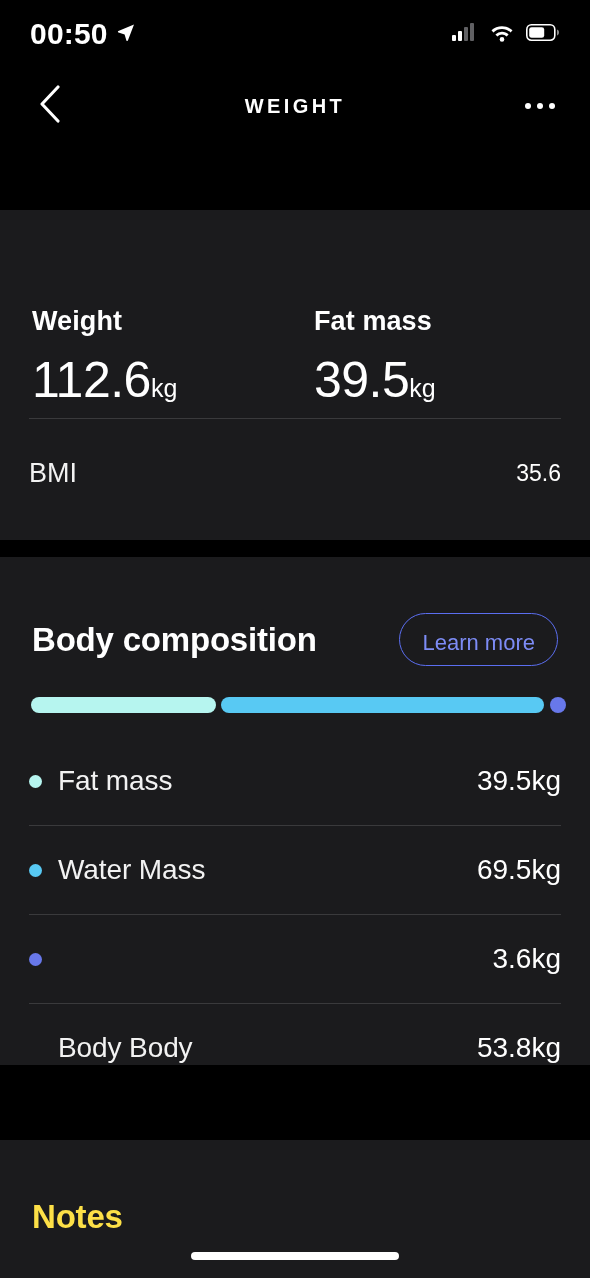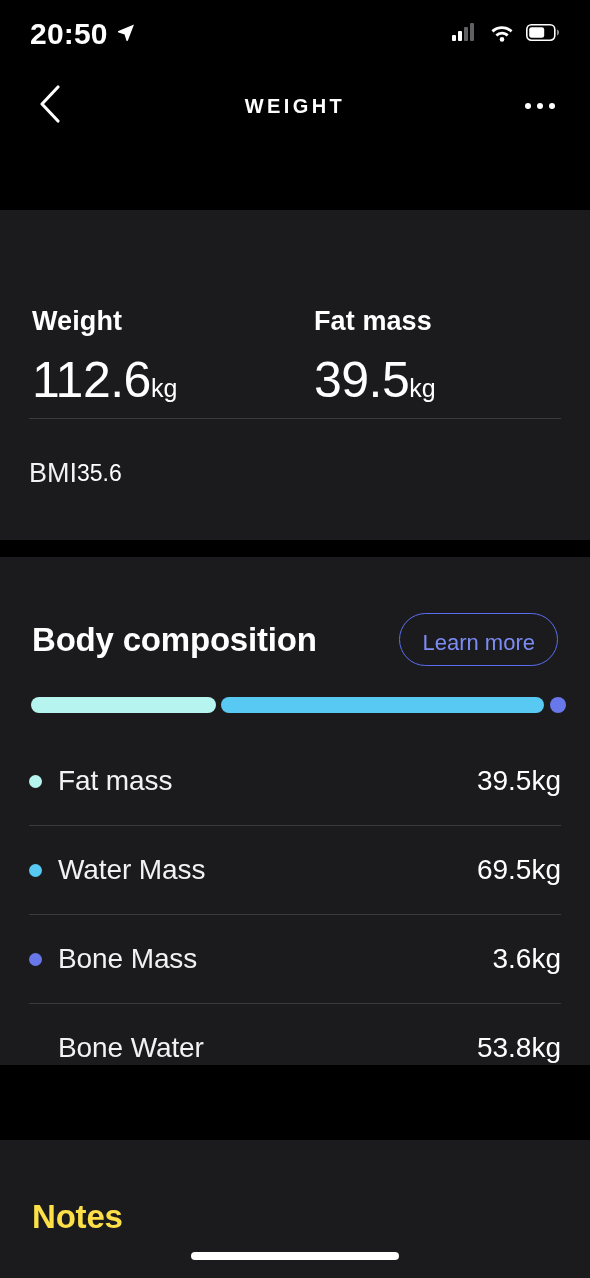--- a/index.html
+++ b/index.html
@@ -75,21 +75,21 @@
     color:#fff; font-size:50px; font-weight:300; letter-spacing:-0.5px;
     line-height:1.16; margin-top:14px; white-space:nowrap;
   }
   .metric-value .unit { font-size:25px; font-weight:500; letter-spacing:0; }
 
   .hr { position:absolute; left:29px; width:532px; height:1px; background:#3a3a3c; }
   #hr-weight { top:208px; }
 
   .kv-row {
     position:absolute; left:29px; width:532px;
-    display:flex; align-items:center; justify-content:flex-start;
+    display:flex; align-items:center; justify-content:space-between;
   }
   #row-bmi { top:248px; }
   .kv-key { color:#f2f2f2; font-size:27px; font-weight:400; }
   .kv-val { color:#fff; font-size:23px; font-weight:400; }
 
   
   .comp-head {
     position:absolute; top:56px; left:32px; width:526px;
     display:flex; align-items:center; justify-content:space-between;
   }
@@ -128,21 +128,21 @@
     width:208px; height:8px; border-radius:4px; background:#fff;
   }
 </style>
 </head>
 <body>
 
 <div class="screen">
 
   <div class="statusbar">
     <div class="sb-left">
-      <span class="sb-time">20:50</span>
+      <span class="sb-time">00:50</span>
       <span class="sb-loc">
         <svg width="20" height="20" viewBox="0 0 20 20">
           <path d="M18 2.6 2.4 9.1c-.7.3-.6 1.3.1 1.5l6.1 1.8 1.8 6.1c.2.7 1.2.8 1.5.1L18 2.6z" fill="#fff"></path>
         </svg>
       </span>
     </div>
     <div class="sb-right">
       <span>
         <svg width="26" height="18" viewBox="0 0 26 18">
           <rect x="0" y="12" width="4" height="6" rx="1" fill="#fff"></rect>
@@ -238,30 +238,29 @@
           <span class="dot" style="background: rgb(88, 201, 243);"></span>
           <span class="comp-label">Water Mass</span>
         </span>
         <span class="comp-value">69.5kg</span>
       </div>
       <div class="comp-sep"></div>
 
       <div class="comp-row">
         <span class="comp-left">
           <span class="dot" style="background: rgb(104, 120, 234);"></span>
-          <span class="comp-label">Bone Mass</span>
         </span>
         <span class="comp-value">3.6kg</span>
       </div>
       <div class="comp-sep"></div>
 
       <div class="comp-row">
         <span class="comp-left">
           <span class="dot empty"></span>
-          <span class="comp-label">Bone Water</span>
+          <span class="comp-label">Body Body</span>
         </span>
         <span class="comp-value">53.8kg</span>
       </div>
     </div>
   </div>
 
   <div class="card" id="card-notes">
     <div class="notes-title">Notes</div>
   </div>
 

